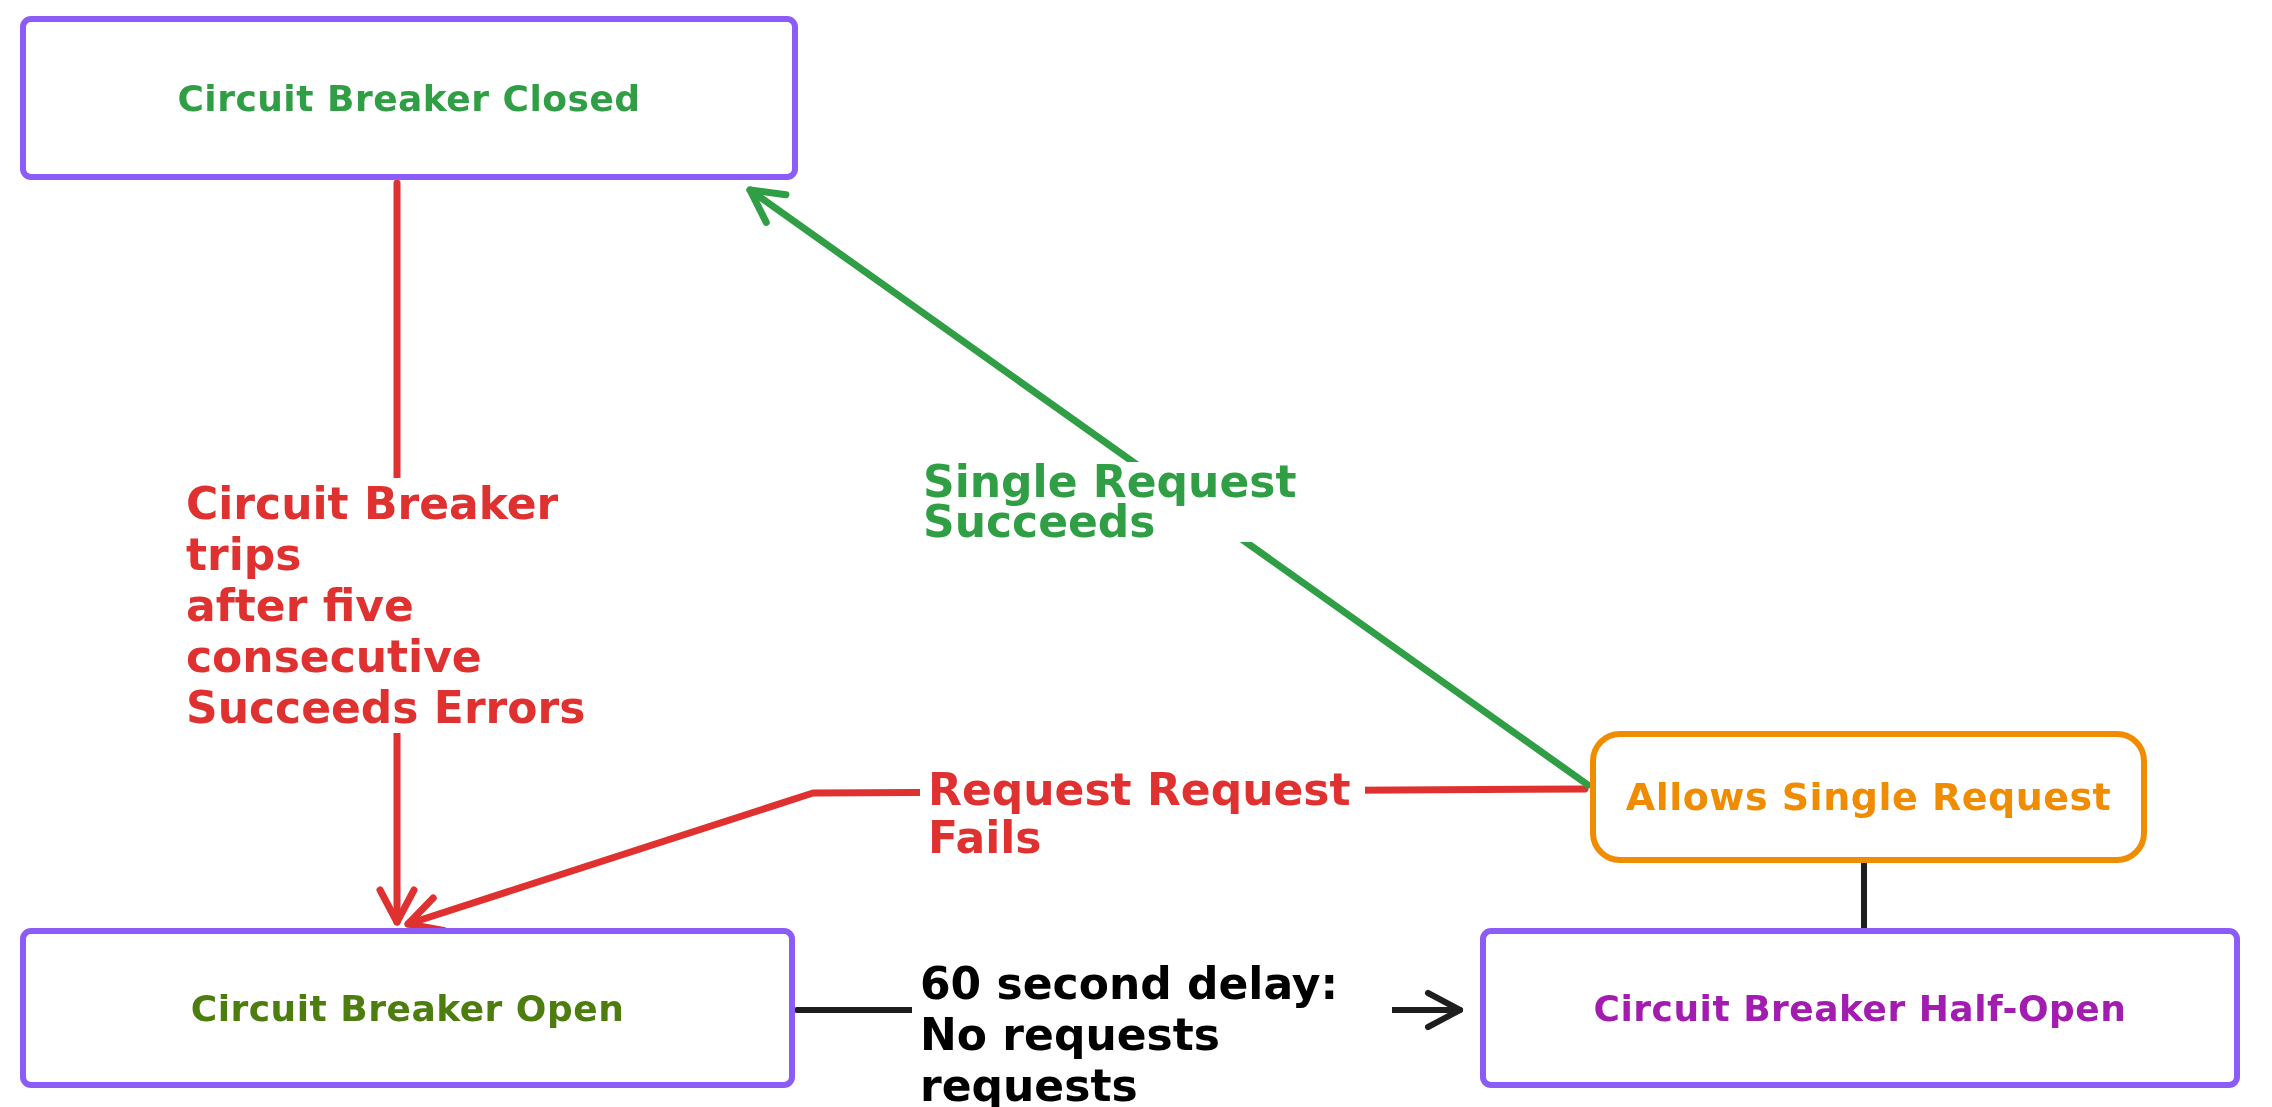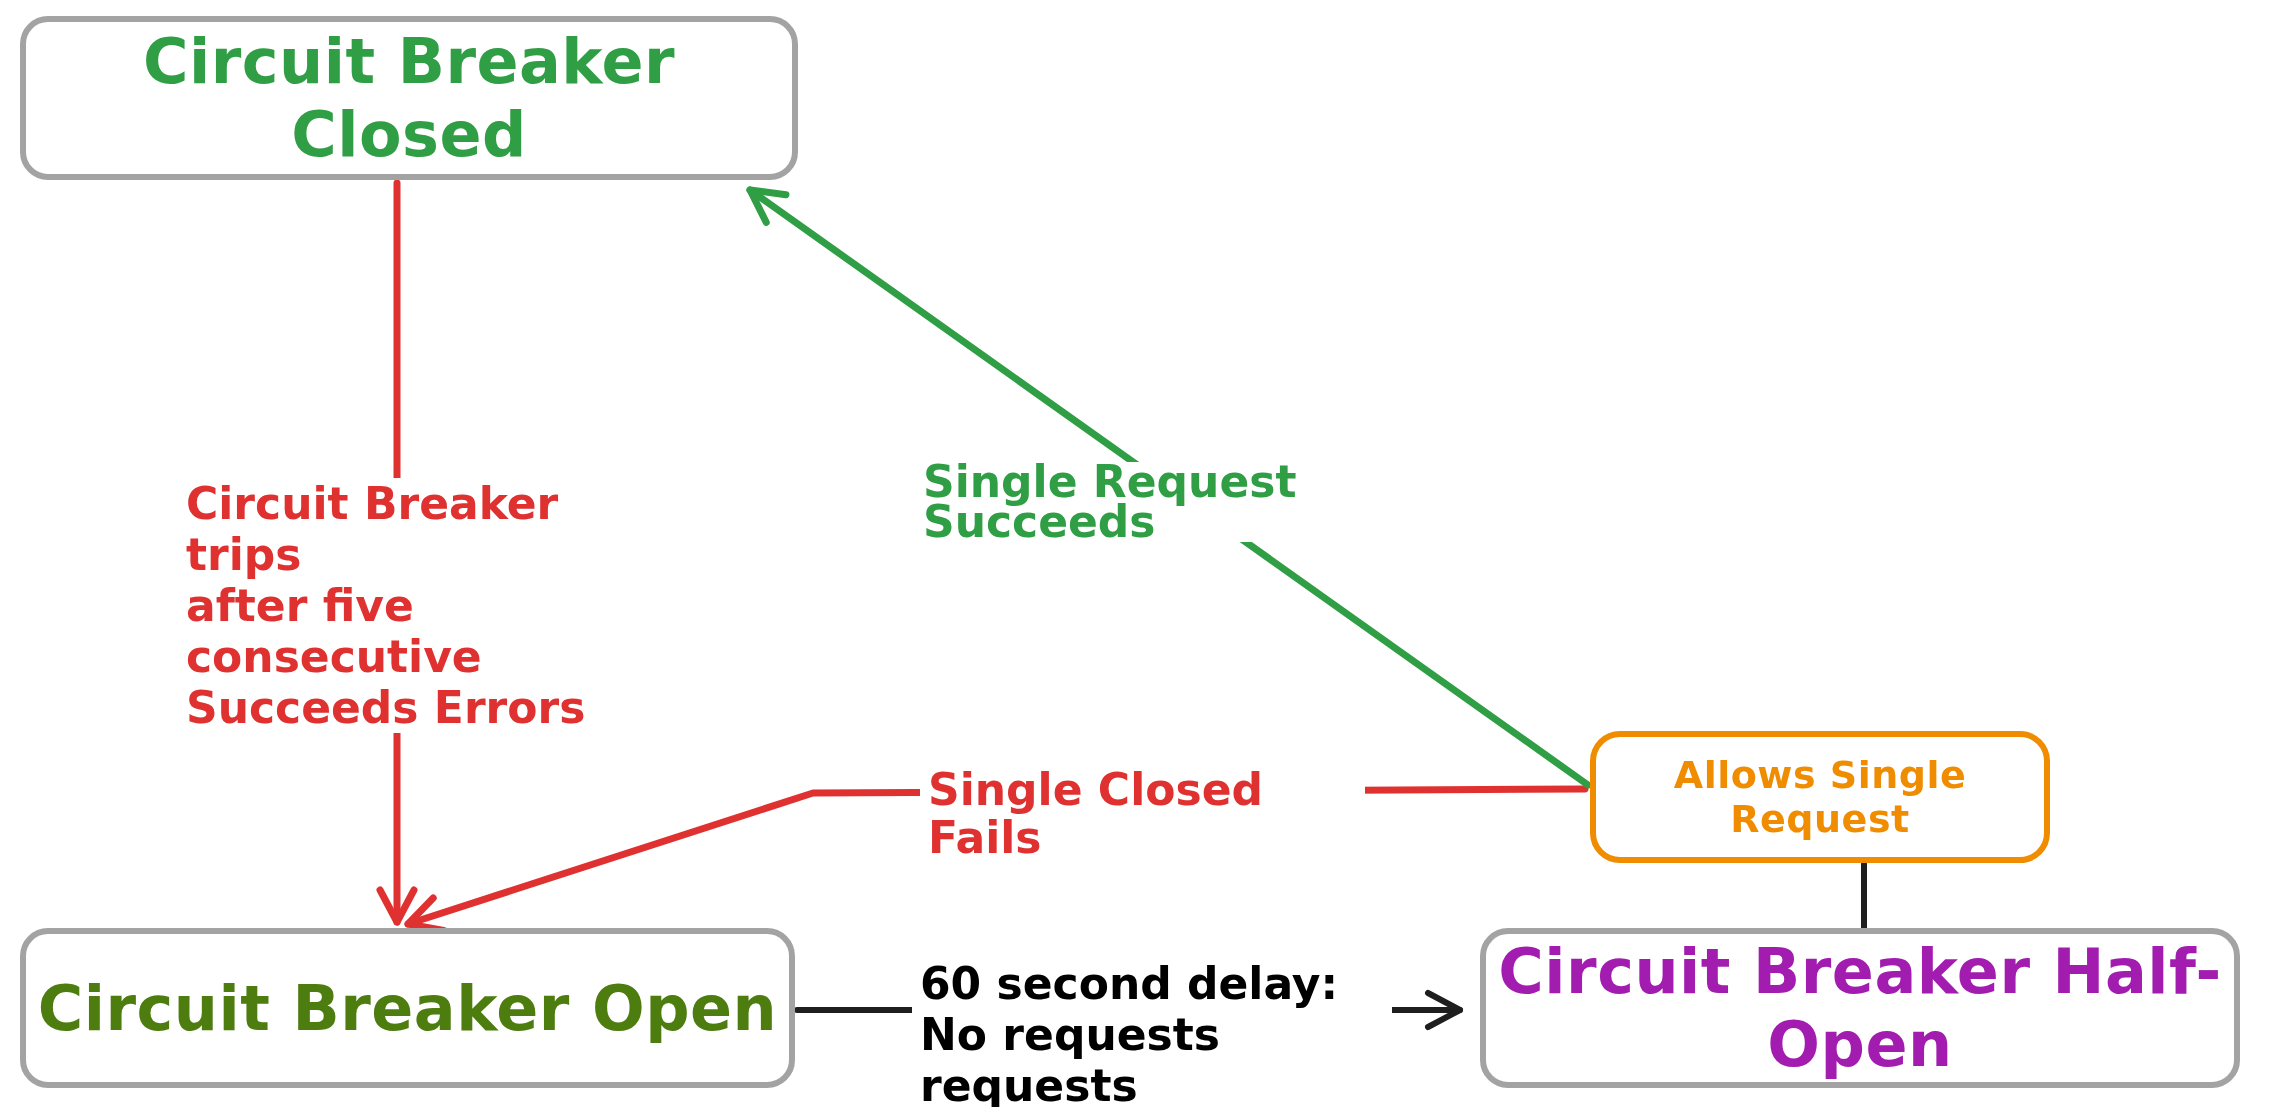--- a/index.html
+++ b/index.html
@@ -20,24 +20,24 @@
     left: 0; top: 0;
     width: 2272px;
     height: 1107px;
   }
   .node {
     position: absolute;
     display: flex;
     align-items: center;
     justify-content: center;
     background: #ffffff;
-    border: 6px solid #a3a3a3;
-    border-radius: 28px;
+    border: 6px solid #8b5cf6;
+    border-radius: 11px;
     box-sizing: border-box;
-    font-size: 62px;
+    font-size: 36px;
     font-weight: 600;
     letter-spacing: 0.5px;
     text-align: center;
   }
   #node-closed {
     left: 20px; top: 16px;
     width: 778px; height: 164px;
     color: #2f9e44;
   }
   #node-open {
@@ -45,21 +45,21 @@
     width: 775px; height: 160px;
     color: #4d7c0f;
   }
   #node-half-open {
     left: 1480px; top: 928px;
     width: 760px; height: 160px;
     color: #a21caf;
   }
   #node-allows {
     left: 1590px; top: 731px;
-    width: 460px; height: 132px;
+    width: 557px; height: 132px;
     border: 6px solid #f08c00;
     border-radius: 30px;
     color: #f08c00;
     font-size: 38px;
     text-align: center;
   }
   .edge-label {
     position: absolute;
     background: #ffffff;
     text-align: left;
@@ -142,21 +142,21 @@
     <span>Circuit Breaker trips</span>
     <span>after five consecutive</span>
     <span>Succeeds Errors</span>
   </div>
 
   <div class="edge-label" id="label-succeeds">
     <span>Single Request Succeeds</span>
   </div>
 
   <div class="edge-label" id="label-fails">
-    <span>Single Closed Fails</span>
+    <span>Request Request Fails</span>
   </div>
 
   <div class="edge-label" id="label-delay">
     <span>60 second delay:</span>
     <span>No requests requests</span>
   </div>
 
 </div>
 
 </body></html>

